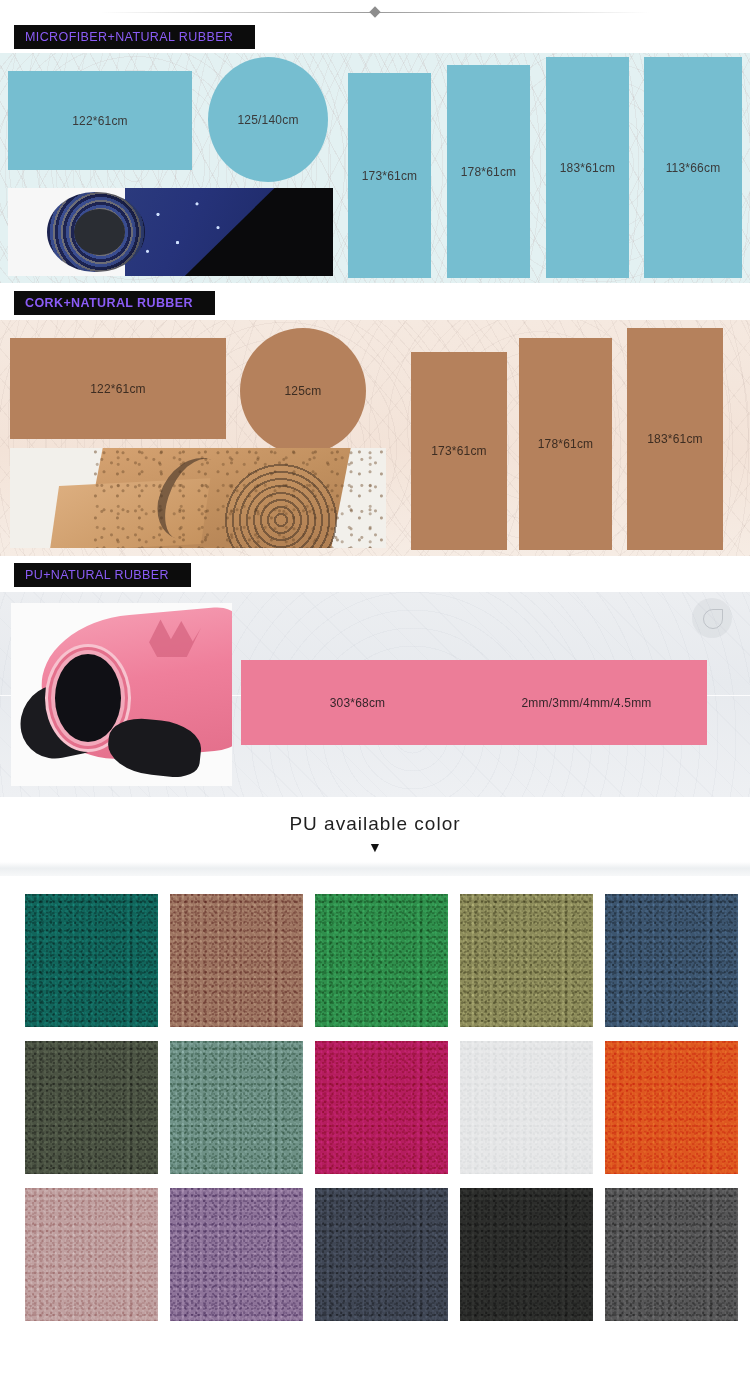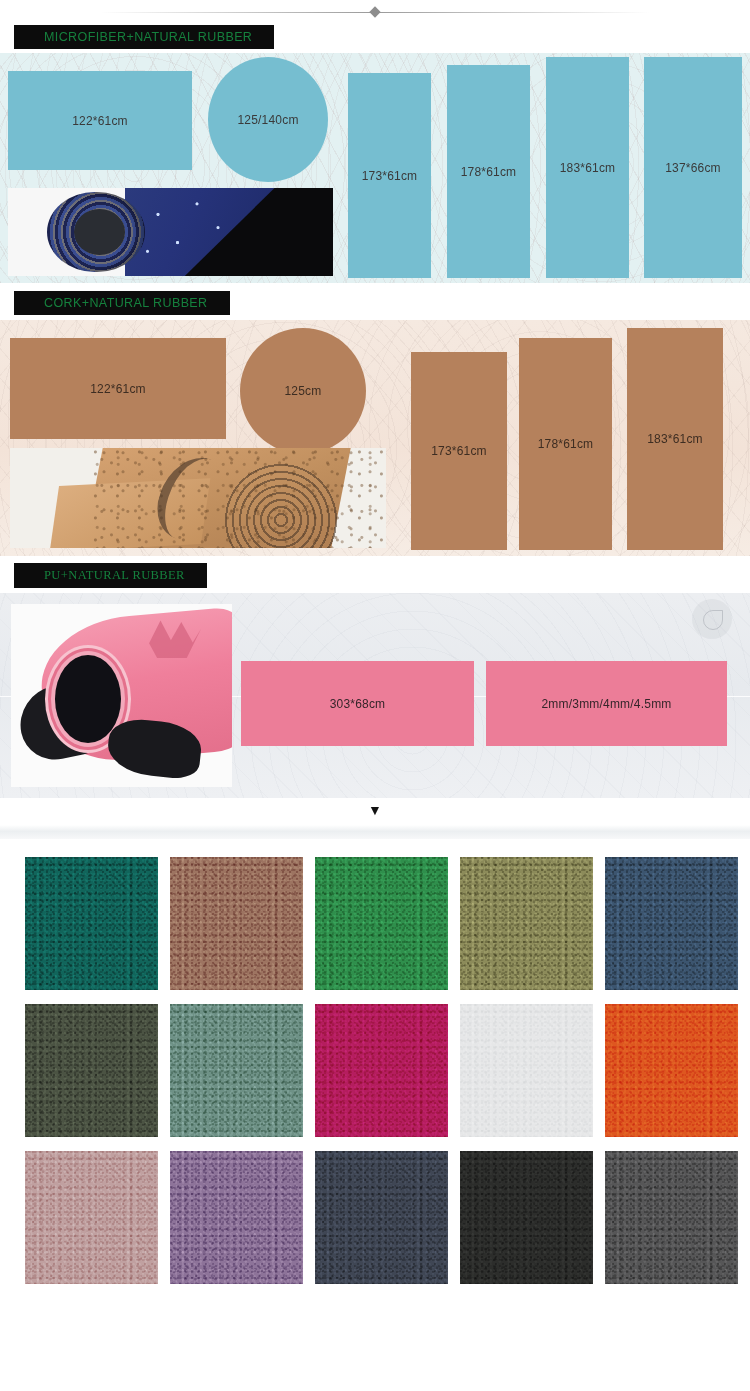--- a/index.html
+++ b/index.html
@@ -30,23 +30,23 @@
   .std-title{
     text-align:center;font-size:25px;color:#2e2e2e;letter-spacing:.5px;
     margin-top:4px;font-weight:400;
   }
   .remark{
     font-size:12.5px;color:#222;margin:10px 0 0 14px;
   }
 
   
   .badge{
-    display:inline-block;background:#0c0c0c;color:#15803d;
+    display:inline-block;background:#0c0c0c;color:#8b5cf6;
     font-size:12.5px;letter-spacing:.4px;
-    padding:5px 22px 5px 30px;margin-left:14px;
+    padding:5px 22px 5px 11px;margin-left:14px;
   }
   .badge-wrap{margin-top:5px;}
 
   
   .strip{position:relative;width:750px;overflow:hidden;}
 
   
   .mf-bg{
     background:
       radial-gradient(circle at 12% 22%,rgba(193,167,167,.30) 0 1px,transparent 2px),
@@ -244,31 +244,31 @@
     <div class="shape mf-shape" style="left:348px;top:20px;width:83px;height:205px;">
       <span>173*61cm</span>
     </div>
     <div class="shape mf-shape" style="left:447px;top:12px;width:83px;height:213px;">
       <span>178*61cm</span>
     </div>
     <div class="shape mf-shape" style="left:546px;top:4px;width:83px;height:221px;">
       <span>183*61cm</span>
     </div>
     <div class="shape mf-shape" style="left:644px;top:4px;width:98px;height:221px;">
-      <span>137*66cm</span>
+      <span>113*66cm</span>
     </div>
 
     <div class="photo mf-photo" style="left:8px;top:135px;width:325px;height:88px;">
       <div class="roll"></div>
       <div class="mat"></div>
       <div class="coil"></div>
     </div>
   </div>
 
-  <div class="badge-wrap" style="margin-top:8px;">
+  <div class="badge-wrap" style="margin-top:8px;font-weight:bold;">
     <span class="badge">CORK+NATURAL RUBBER</span>
   </div>
 
   <div class="strip ck-bg" style="height:236px;margin-top:5px;">
     <div class="shape ck-shape" style="left:10px;top:18px;width:216px;height:101px;">
       <span>122*61cm</span>
     </div>
     <div class="shape ck-shape oval" style="left:240px;top:8px;width:126px;height:126px;">
       <span>125cm</span>
     </div>
@@ -284,44 +284,45 @@
 
     <div class="photo ck-photo" style="left:10px;top:128px;width:376px;height:100px;">
       <div class="sheet-a"></div>
       <div class="sheet-b"></div>
       <div class="grain"></div>
       <div class="swoosh"></div>
       <div class="mandala"></div>
     </div>
   </div>
 
-  <div class="badge-wrap" style="margin-top:7px;font-family:Liberation Serif, serif;">
+  <div class="badge-wrap" style="margin-top:7px;">
     <span class="badge">PU+NATURAL RUBBER</span>
   </div>
 
   <div class="strip pu-bg" style="height:205px;margin-top:5px;">
     <div class="pu-hline"></div>
     <div class="pu-watermark"></div>
 
     <div class="shape pu-shape" style="left:241px;top:68px;width:233px;height:85px;">
       <span>303*68cm</span>
     </div>
-    <div class="shape pu-shape" style="left:486px;top:68px;width:241px;height:85px;">
+    <div class="shape pu-shape" style="left:466px;top:68px;width:241px;height:85px;">
       <span>2mm/3mm/4mm/4.5mm</span>
     </div>
 
     <div class="photo pu-photo" style="left:11px;top:11px;width:221px;height:183px;">
       <div class="body"></div>
       <div class="tail"></div>
       <div class="hole"></div>
       <div class="tail2"></div>
       <div class="logo"></div>
     </div>
   </div>
 
+  <div class="color-head">PU available color</div>
   <div class="caret">▼</div>
   <div class="sep-band"></div>
 
   <div class="swatch-grid" id="swatch-grid">
       <div class="swatch" style="background: rgb(17, 101, 91);"></div>
       <div class="swatch" style="background: rgb(157, 116, 97);"></div>
       <div class="swatch" style="background: rgb(47, 143, 76);"></div>
       <div class="swatch" style="background: rgb(140, 139, 90);"></div>
       <div class="swatch" style="background: rgb(60, 85, 111);"></div>
       <div class="swatch" style="background: rgb(75, 83, 67);"></div>

